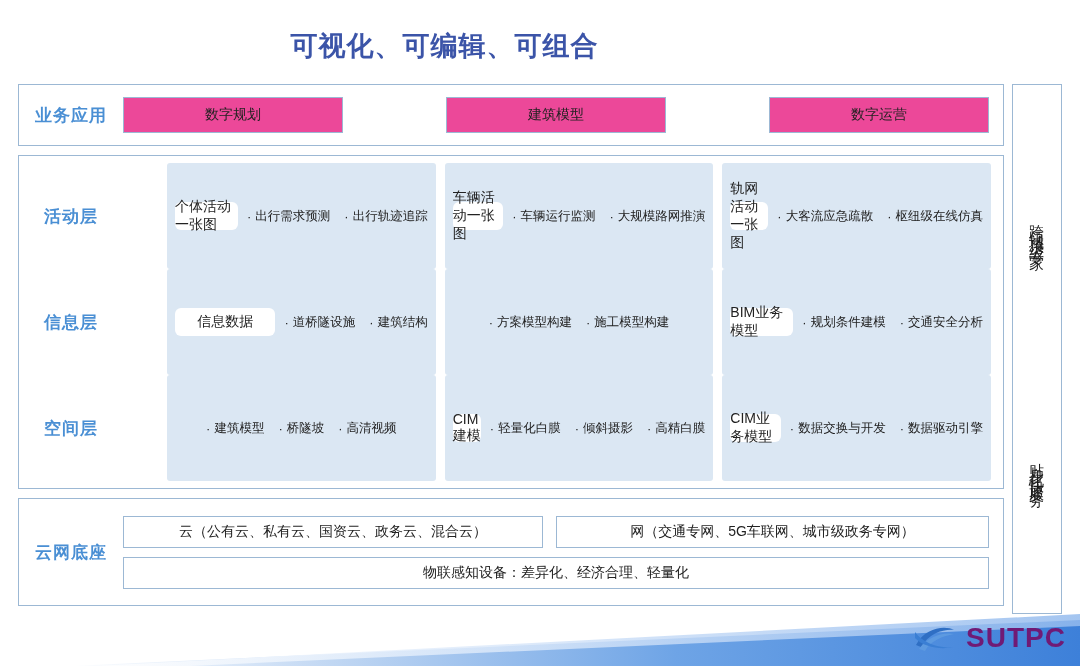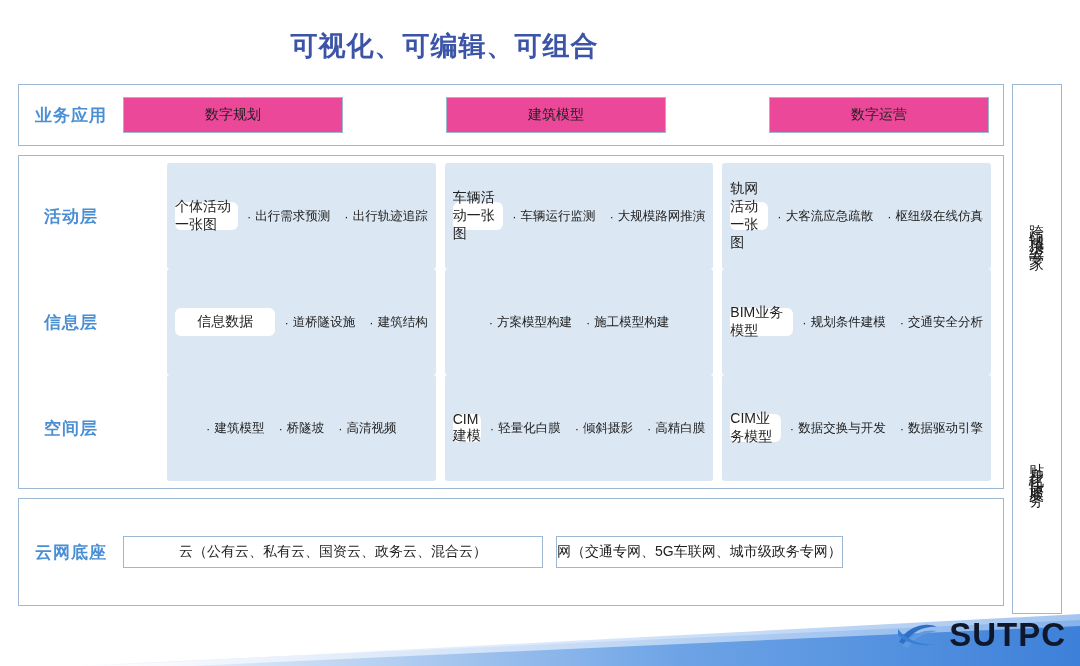--- a/index.html
+++ b/index.html
@@ -87,21 +87,21 @@
   }
   .bullet{
     font-size:12.5px;color:#222;white-space:nowrap;
     display:flex;align-items:center;gap:4px;
   }
   .bullet .dot{font-size:13px;line-height:1;color:#222;}
 
   
   .cloud-panel{height:108px;align-items:center;}
   .cloud-body{
-    flex:1;display:flex;flex-direction:row;gap:9px;
+    flex:1;display:flex;flex-direction:column;gap:9px;
     padding-right:14px;box-sizing:border-box;
   }
   .cloud-top{display:flex;gap:13px;}
   .cloud-box{
     height:32px;border:1px solid #9cb8d4;background:#fff;
     display:flex;align-items:center;justify-content:center;
     font-size:14px;color:#222;box-sizing:border-box;
   }
   .cloud-box.a{flex:0 0 420px;}
   .cloud-box.b{flex:1;}
@@ -130,21 +130,21 @@
   .footer-band{
     position:absolute;left:0;bottom:0;width:1080px;height:52px;
     overflow:hidden;
   }
   .footer-band svg{display:block;}
   .logo{
     position:absolute;right:14px;bottom:12px;
     display:flex;align-items:center;gap:9px;
   }
   .logo-text{
-    font-size:33px;font-weight:bold;color:#0f172a;letter-spacing:1px;
+    font-size:28px;font-weight:bold;color:#701a75;letter-spacing:1px;
   }
 </style>
 </head>
 <body>
 
 <div class="title">可视化、可编辑、可组合</div>
 
 <div class="stage">
 
   <div class="left-col">
@@ -303,20 +303,21 @@
 
     </div>
 
     <div class="panel cloud-panel">
       <div class="layer-label">云网底座</div>
       <div class="cloud-body">
         <div class="cloud-top">
           <div class="cloud-box a">云（公有云、私有云、国资云、政务云、混合云）</div>
           <div class="cloud-box b">网（交通专网、5G车联网、城市级政务专网）</div>
         </div>
+        <div class="cloud-wide">物联感知设备：差异化、经济合理、轻量化</div>
       </div>
     </div>
 
   </div>
 
   <div class="side-bar">
     <div class="side-text">跨领域顶级专家</div>
     <div class="side-text">贴身化快速服务</div>
   </div>
 

